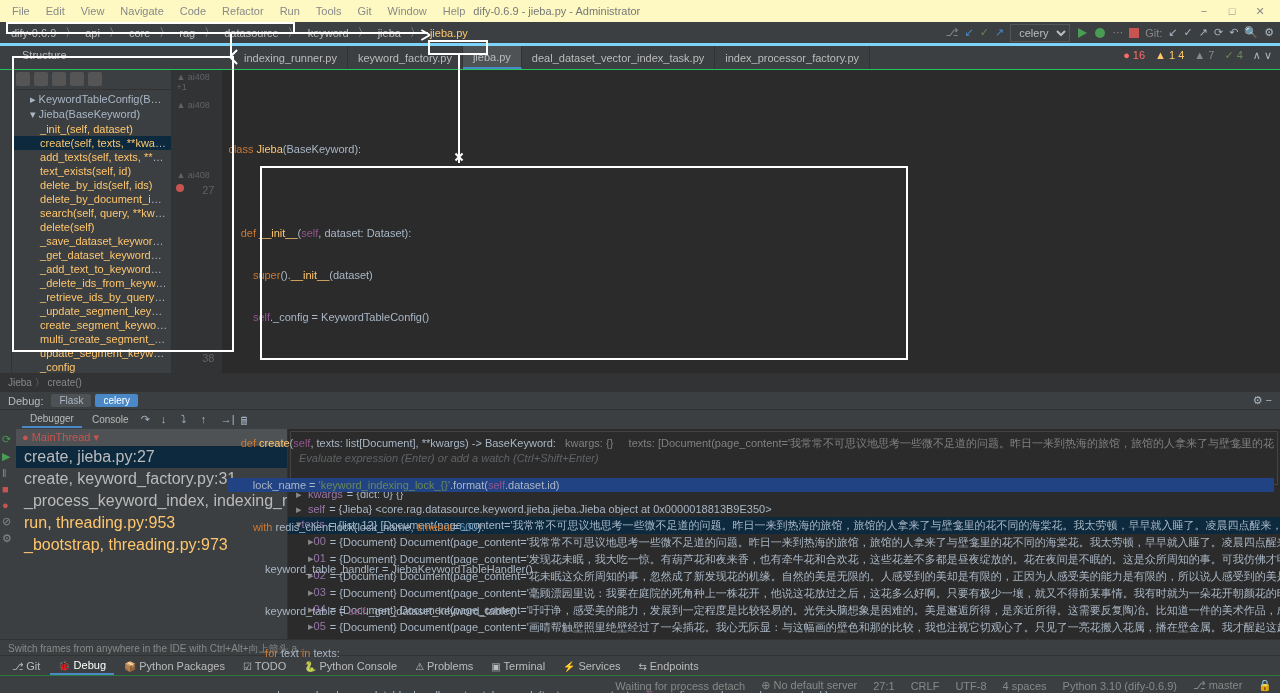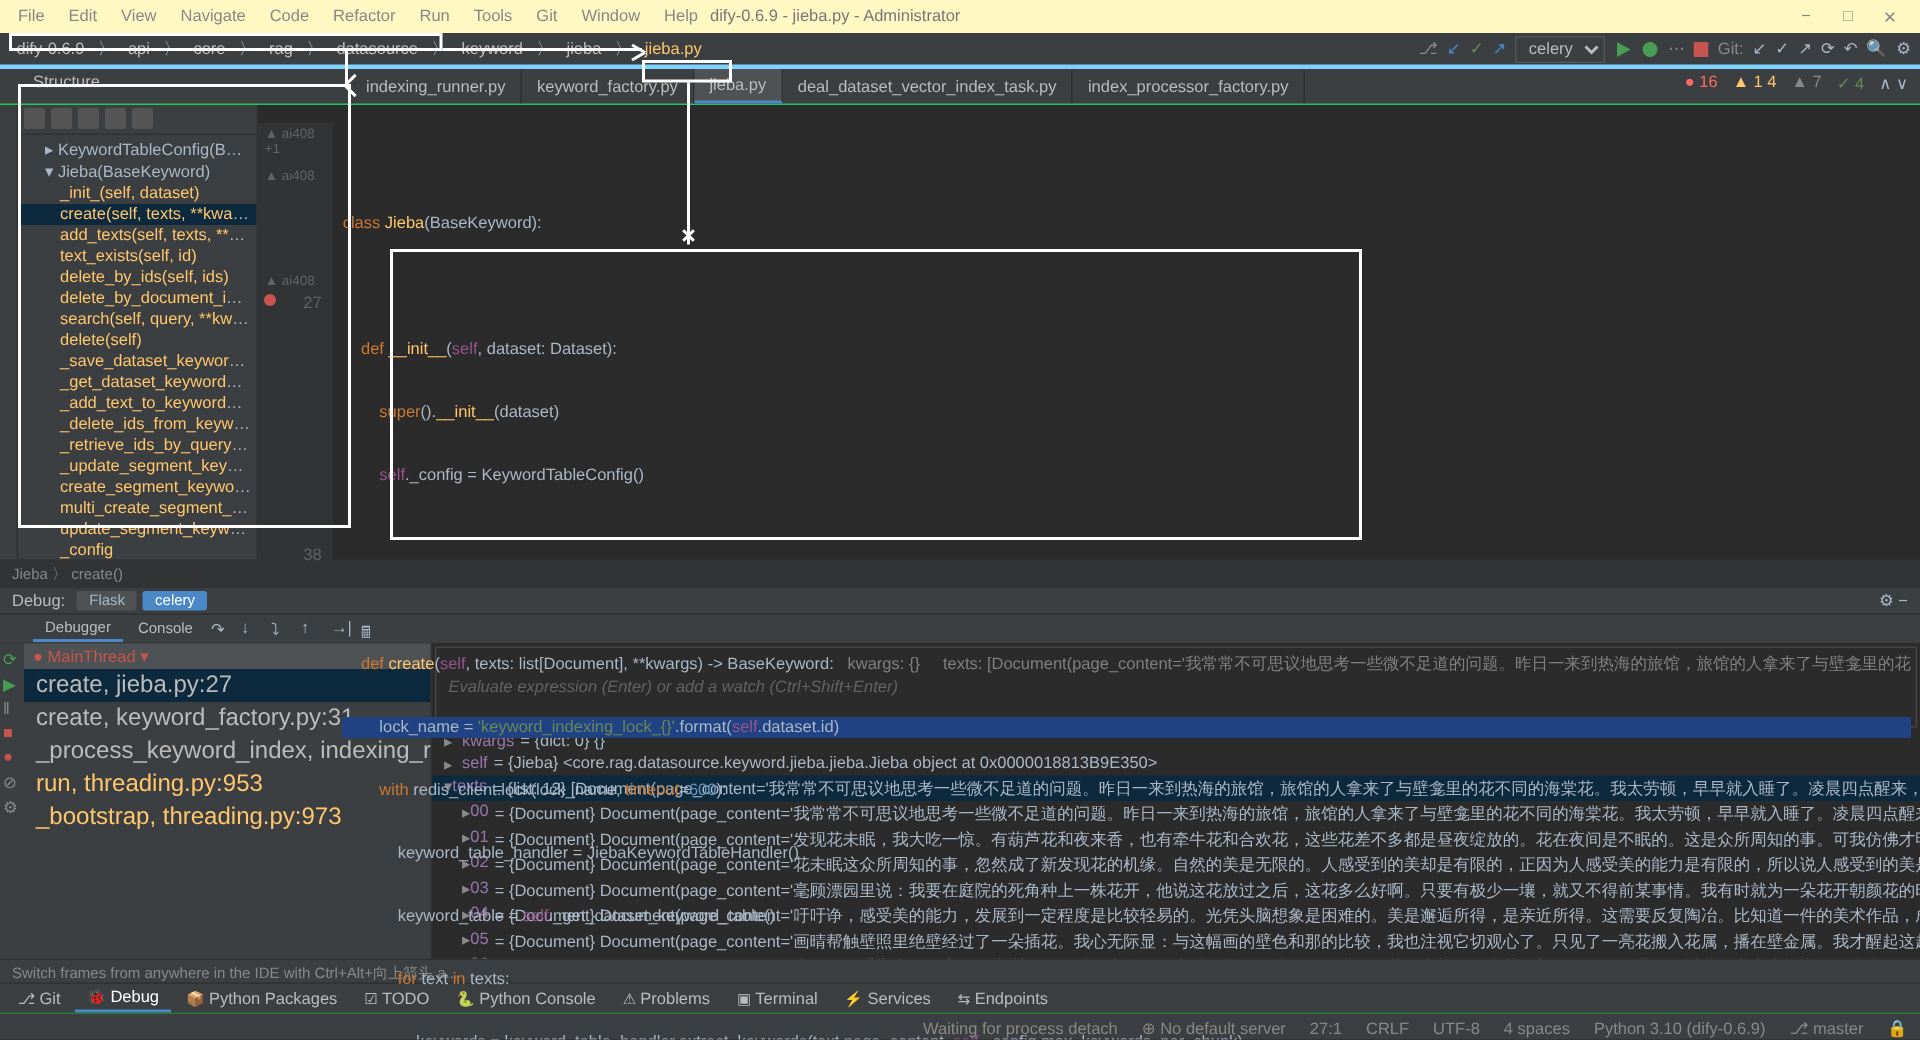--- a/index.html
+++ b/index.html
@@ -28,21 +28,21 @@
 .structure{width:218px;background:#3c3f41;border-right:1px solid #323232;overflow:hidden}
 .structure .toolbar{height:20px;display:flex;gap:4px;padding:2px 4px;border-bottom:1px solid #323232}
 .structure .toolbar .ic{width:14px;height:14px;background:#555;border-radius:2px;cursor:pointer}
 .structure .tree{padding:2px 0}
 .structure .node{padding:1px 4px 1px 18px;white-space:nowrap;overflow:hidden;text-overflow:ellipsis;cursor:pointer}
 .structure .node.l1{padding-left:28px}
 .structure .node.sel{background:#0d293e}
 .structure .m{color:#ffc66d}
 .structure .c{color:#a9b7c6}
 .editor{flex:1;background:#2b2b2b;position:relative;font-family:Consolas,monospace;font-size:12px}
-.gutter{position:absolute;left:0;top:12px;width:50px;background:#313335;height:100%;color:#606366;font-size:10px;padding-top:2px}
+.gutter{position:absolute;left:0;top:0;width:50px;background:#313335;height:100%;color:#606366;font-size:10px;padding-top:2px}
 .gutter .ln{height:14px;text-align:right;padding-right:8px}
 .bp{position:absolute;left:4px;width:8px;height:8px;background:#c75450;border-radius:50%}
 .code{margin-left:50px;padding:2px 6px;line-height:14px;white-space:pre;overflow:hidden}
 .code .line{height:14px}
 .code .hl{background:#214283}
 .kw{color:#cc7832}.fn{color:#ffc66d}.self{color:#94558d}.str{color:#6a8759}.cm{color:#808080}.num{color:#6897bb}
 .annotation{position:absolute;border:2px solid white;pointer-events:none}
 .arrow{position:absolute;background:white;pointer-events:none}
 .breadcrumb2{height:18px;background:#313335;padding:2px 8px;color:#888;font-size:10px;border-top:1px solid #323232}
 .debugpanel{height:18px;background:#3c3f41;display:flex;align-items:center;padding:0 8px;border-top:1px solid #323232}

